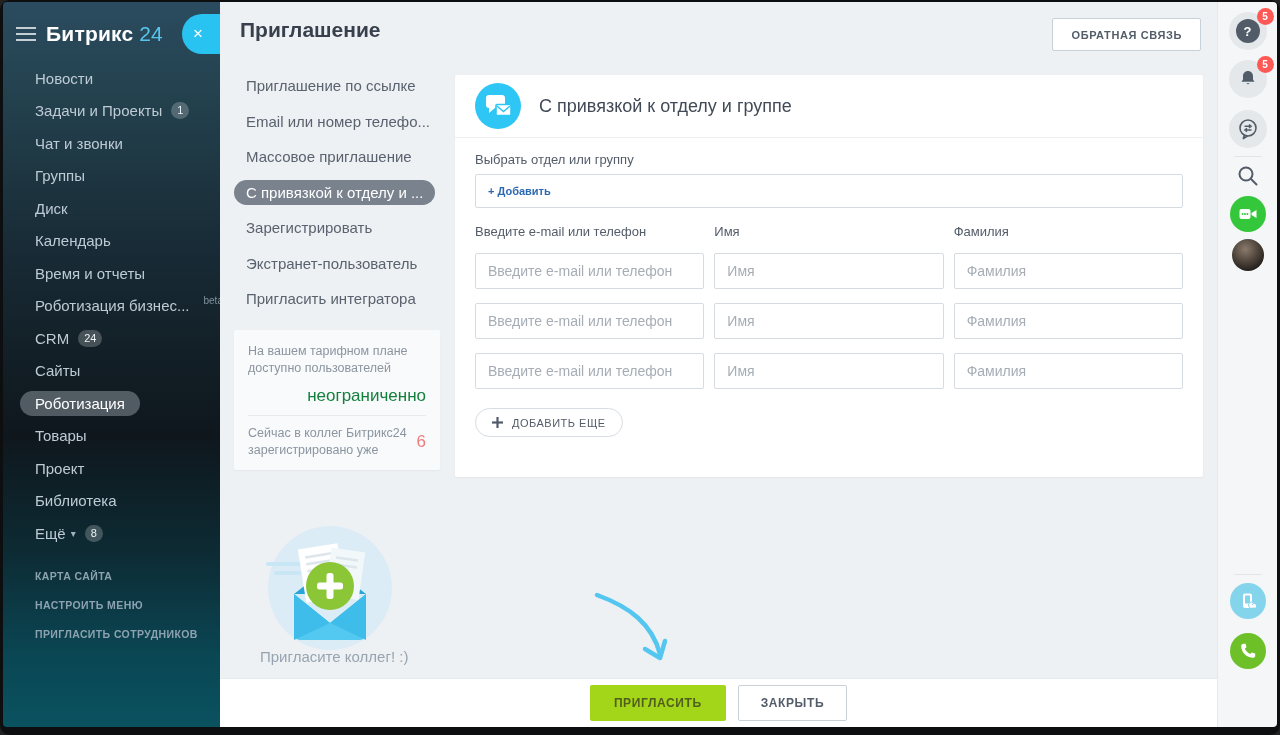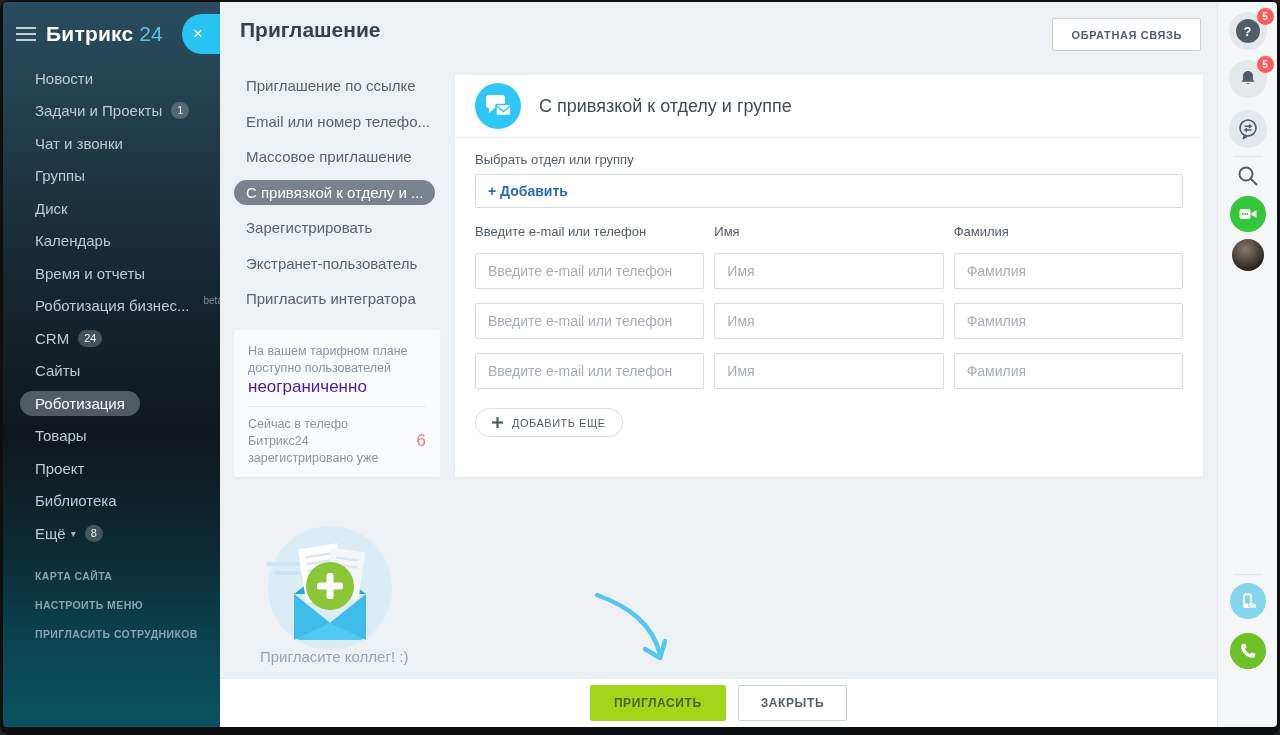--- a/index.html
+++ b/index.html
@@ -46,37 +46,37 @@
 
   .inv-menu { position:absolute; left:14px; top:66px; width:210px; }
   .inv-menu-item { display:flex; align-items:center; height:35.5px; padding-left:12px;
     font-size:15px; color:#59626e; cursor:pointer; white-space:nowrap; }
   .inv-menu-item.selected .im-label { background:#79828d; color:#fff; padding:4px 12px;
     border-radius:14px; margin-left:-12px; }
 
   .tariff { position:absolute; left:14px; top:328px; width:206px; background:#f8fafb;
     border-radius:2px; padding:13px 14px 11px; box-shadow:0 1px 2px rgba(83,92,105,.06); }
   .tariff-line { font-size:12.5px; color:#8b95a0; line-height:1.35; }
-  .tariff-unlimited { display:block; text-align:left; color:#4c1d95; font-size:17px; margin-top:0; }
+  .tariff-unlimited { display:block; text-align:right; color:#15803d; font-size:17px; margin-top:9px; }
   .tariff-divider { border-top:1px solid #e7ebee; margin:9px 0; }
   .tariff-row { display:flex; align-items:center; }
   .tariff-row .tariff-line { flex:1; }
   .tariff-count { color:#ef7c7c; font-size:17px; margin-left:6px; }
 
   .panel { position:absolute; left:235px; top:73px; width:748px; height:402px;
     background:#fff; border-radius:2px; box-shadow:0 1px 2px rgba(83,92,105,.07); }
   .panel-header { display:flex; align-items:center; height:63px; padding:0 20px;
     border-bottom:1px solid #edf0f3; }
   .panel-icon { width:46px; height:46px; border-radius:50%; background:#2dc6f5; flex-shrink:0; }
   .panel-title { margin-left:18px; font-size:18px; color:#424a56; }
   .panel-body { padding:14px 20px 0; }
   .field-label { font-size:13px; color:#535c69; margin-bottom:7px; }
   .dept-box { height:34px; border:1px solid #d5dbe1; border-radius:2px; background:#fff;
     display:flex; align-items:center; padding:0 12px; cursor:pointer; }
-  .add-link { font-size:14px; font-weight:700; color:#2c69b3; }
+  .add-link { font-size:11px; font-weight:700; color:#2c69b3; }
   .grid { display:grid; grid-template-columns:repeat(3,1fr); column-gap:10px;
     row-gap:14px; margin-top:16px; }
   .col-label { font-size:13px; color:#535c69; }
   .grid input { height:36px; border:1px solid #d5dbe1; border-radius:2px; padding:0 12px;
     font-size:14px; color:#333; width:100%; font-family:inherit; }
   .grid input::placeholder { color:#a6adb5; }
   .add-more { margin-top:19px; display:inline-flex; align-items:center; height:29px;
     padding:0 16px; border:1px solid #d7dde2; border-radius:15px; background:#fff;
     font-size:11px; font-weight:400; letter-spacing:.5px; color:#535c69; cursor:pointer;
     font-family:inherit; }
@@ -219,21 +219,21 @@
         <div class="inv-menu-item">
               <span class="im-label">Пригласить интегратора</span>
             </div>
       </div>
 
       <div class="tariff">
         <div class="tariff-line">На вашем тарифном плане доступно пользователей</div>
         <span class="tariff-unlimited">неограниченно</span>
         <div class="tariff-divider"></div>
         <div class="tariff-row">
-          <div class="tariff-line">Сейчас в телефо Битрикс24 зарегистрировано уже</div>
+          <div class="tariff-line">Сейчас в коллег Битрикс24 зарегистрировано уже</div>
           <span class="tariff-count">6</span>
         </div>
       </div>
 
       <div class="panel">
         <div class="panel-header">
           <div class="panel-icon">
             <svg width="46" height="46" viewBox="0 0 46 46">
               <rect x="11" y="12" width="19" height="13" rx="3" fill="#ffffff"></rect>
               <polygon points="14,24 14,30 21,24" fill="#ffffff"></polygon>

